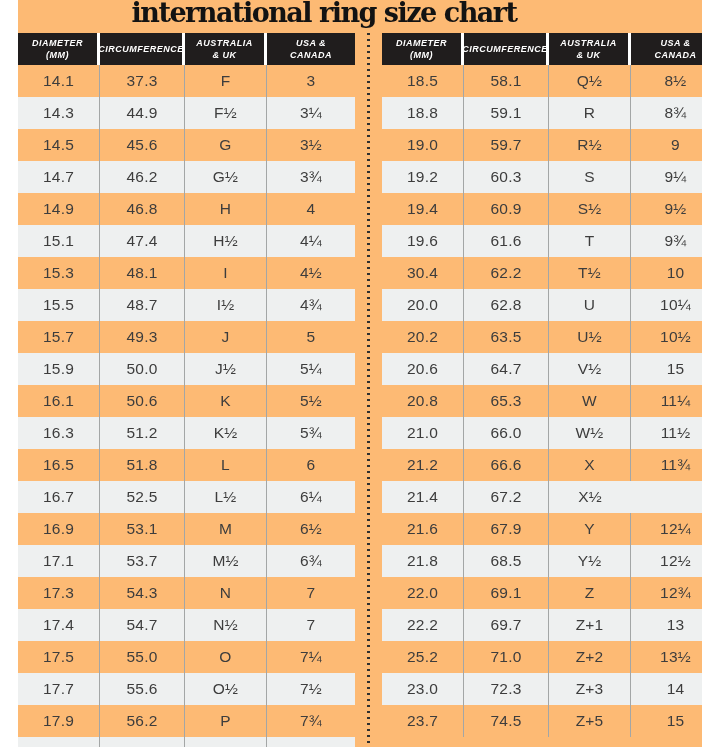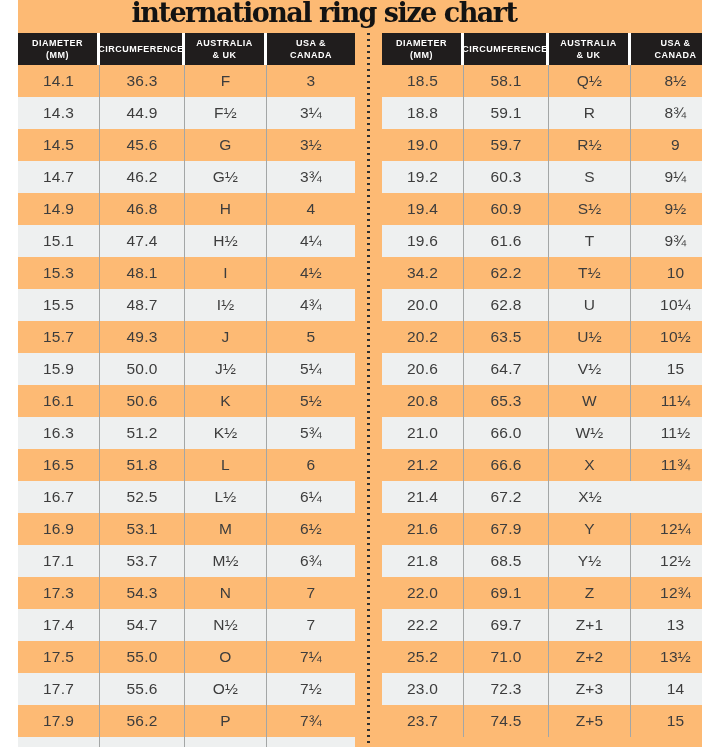--- a/index.html
+++ b/index.html
@@ -49,20 +49,21 @@
     left: 12px;
     top: 0;
     bottom: 0;
     width: 2.5px;
     background: repeating-linear-gradient(to bottom, #2f2f2f 0px, #2f2f2f 2.2px, transparent 2.2px, transparent 6px);
   }
   .thead {
     display: grid;
     grid-template-columns: 82px 85px 82px 1fr;
     height: 32px;
+    font-style: italic;
   }
   .th {
     background: #201d1d;
     color: #ffffff;
     display: flex;
     flex-direction: column;
     justify-content: center;
     align-items: center;
     text-align: center;
     font-size: 9px;
@@ -108,21 +109,21 @@
             <span>&amp; UK</span>
           </div>
           <div class="th">
             <span>USA &amp;</span>
             <span>CANADA</span>
           </div>
         </div>
         <div>
           <div class="row">
             <div class="td">14.1</div>
-            <div class="td">36.3</div>
+            <div class="td">37.3</div>
             <div class="td">F</div>
             <div class="td">3</div>
           </div>
           <div class="row">
             <div class="td">14.3</div>
             <div class="td">44.9</div>
             <div class="td">F½</div>
             <div class="td">3¼</div>
           </div>
           <div class="row">
@@ -305,21 +306,21 @@
             <div class="td">S½</div>
             <div class="td">9½</div>
           </div>
           <div class="row">
             <div class="td">19.6</div>
             <div class="td">61.6</div>
             <div class="td">T</div>
             <div class="td">9¾</div>
           </div>
           <div class="row">
-            <div class="td">34.2</div>
+            <div class="td">30.4</div>
             <div class="td">62.2</div>
             <div class="td">T½</div>
             <div class="td">10</div>
           </div>
           <div class="row">
             <div class="td">20.0</div>
             <div class="td">62.8</div>
             <div class="td">U</div>
             <div class="td">10¼</div>
           </div>

